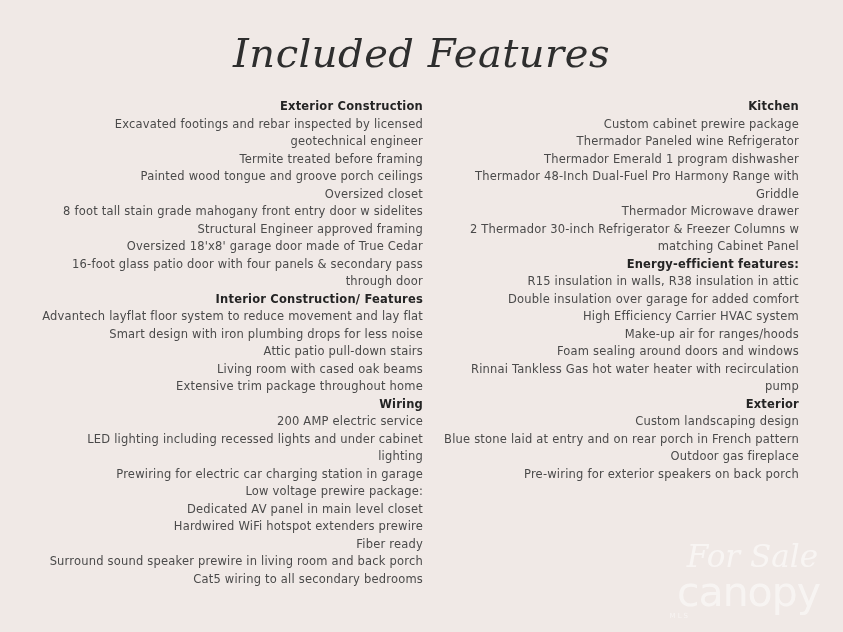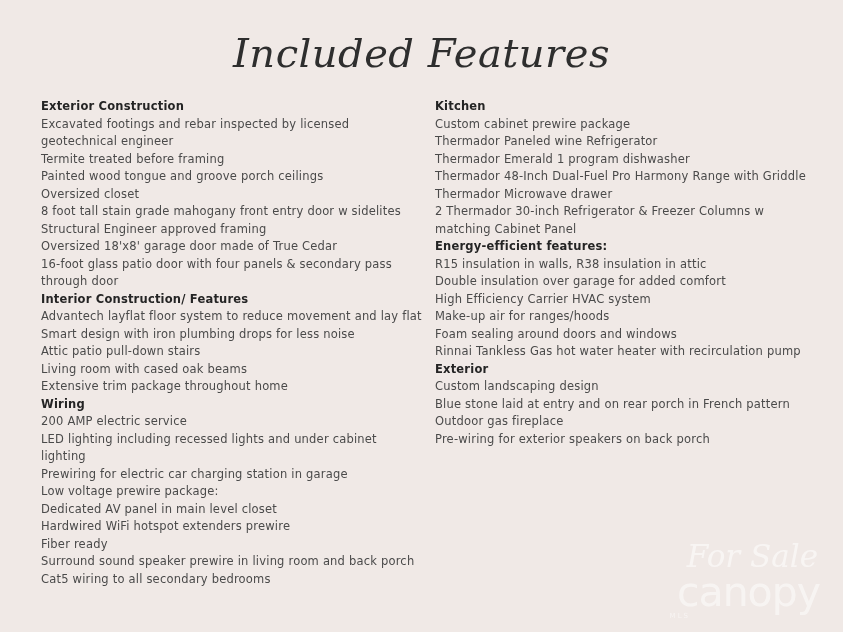--- a/index.html
+++ b/index.html
@@ -37,30 +37,31 @@
   .columns {
     position: absolute;
     top: 98px;
     left: 0;
     width: 843px;
     display: flex;
     gap: 0px;
   }
   .col {
     box-sizing: border-box;
+    text-align: right;
   }
   .col-left {
     width: 435px;
     padding-left: 41px;
     padding-right: 12px;
   }
   .col-right {
     width: 408px;
     padding-left: 0px;
-    padding-right: 31px;
+    padding-right: 44px;
   }
   .section-head {
     font-size: 11.5px;
     font-weight: bold;
     color: #242424;
     letter-spacing: 0.2px;
     line-height: 17.5px;
     margin: 0;
     padding: 0;
   }

